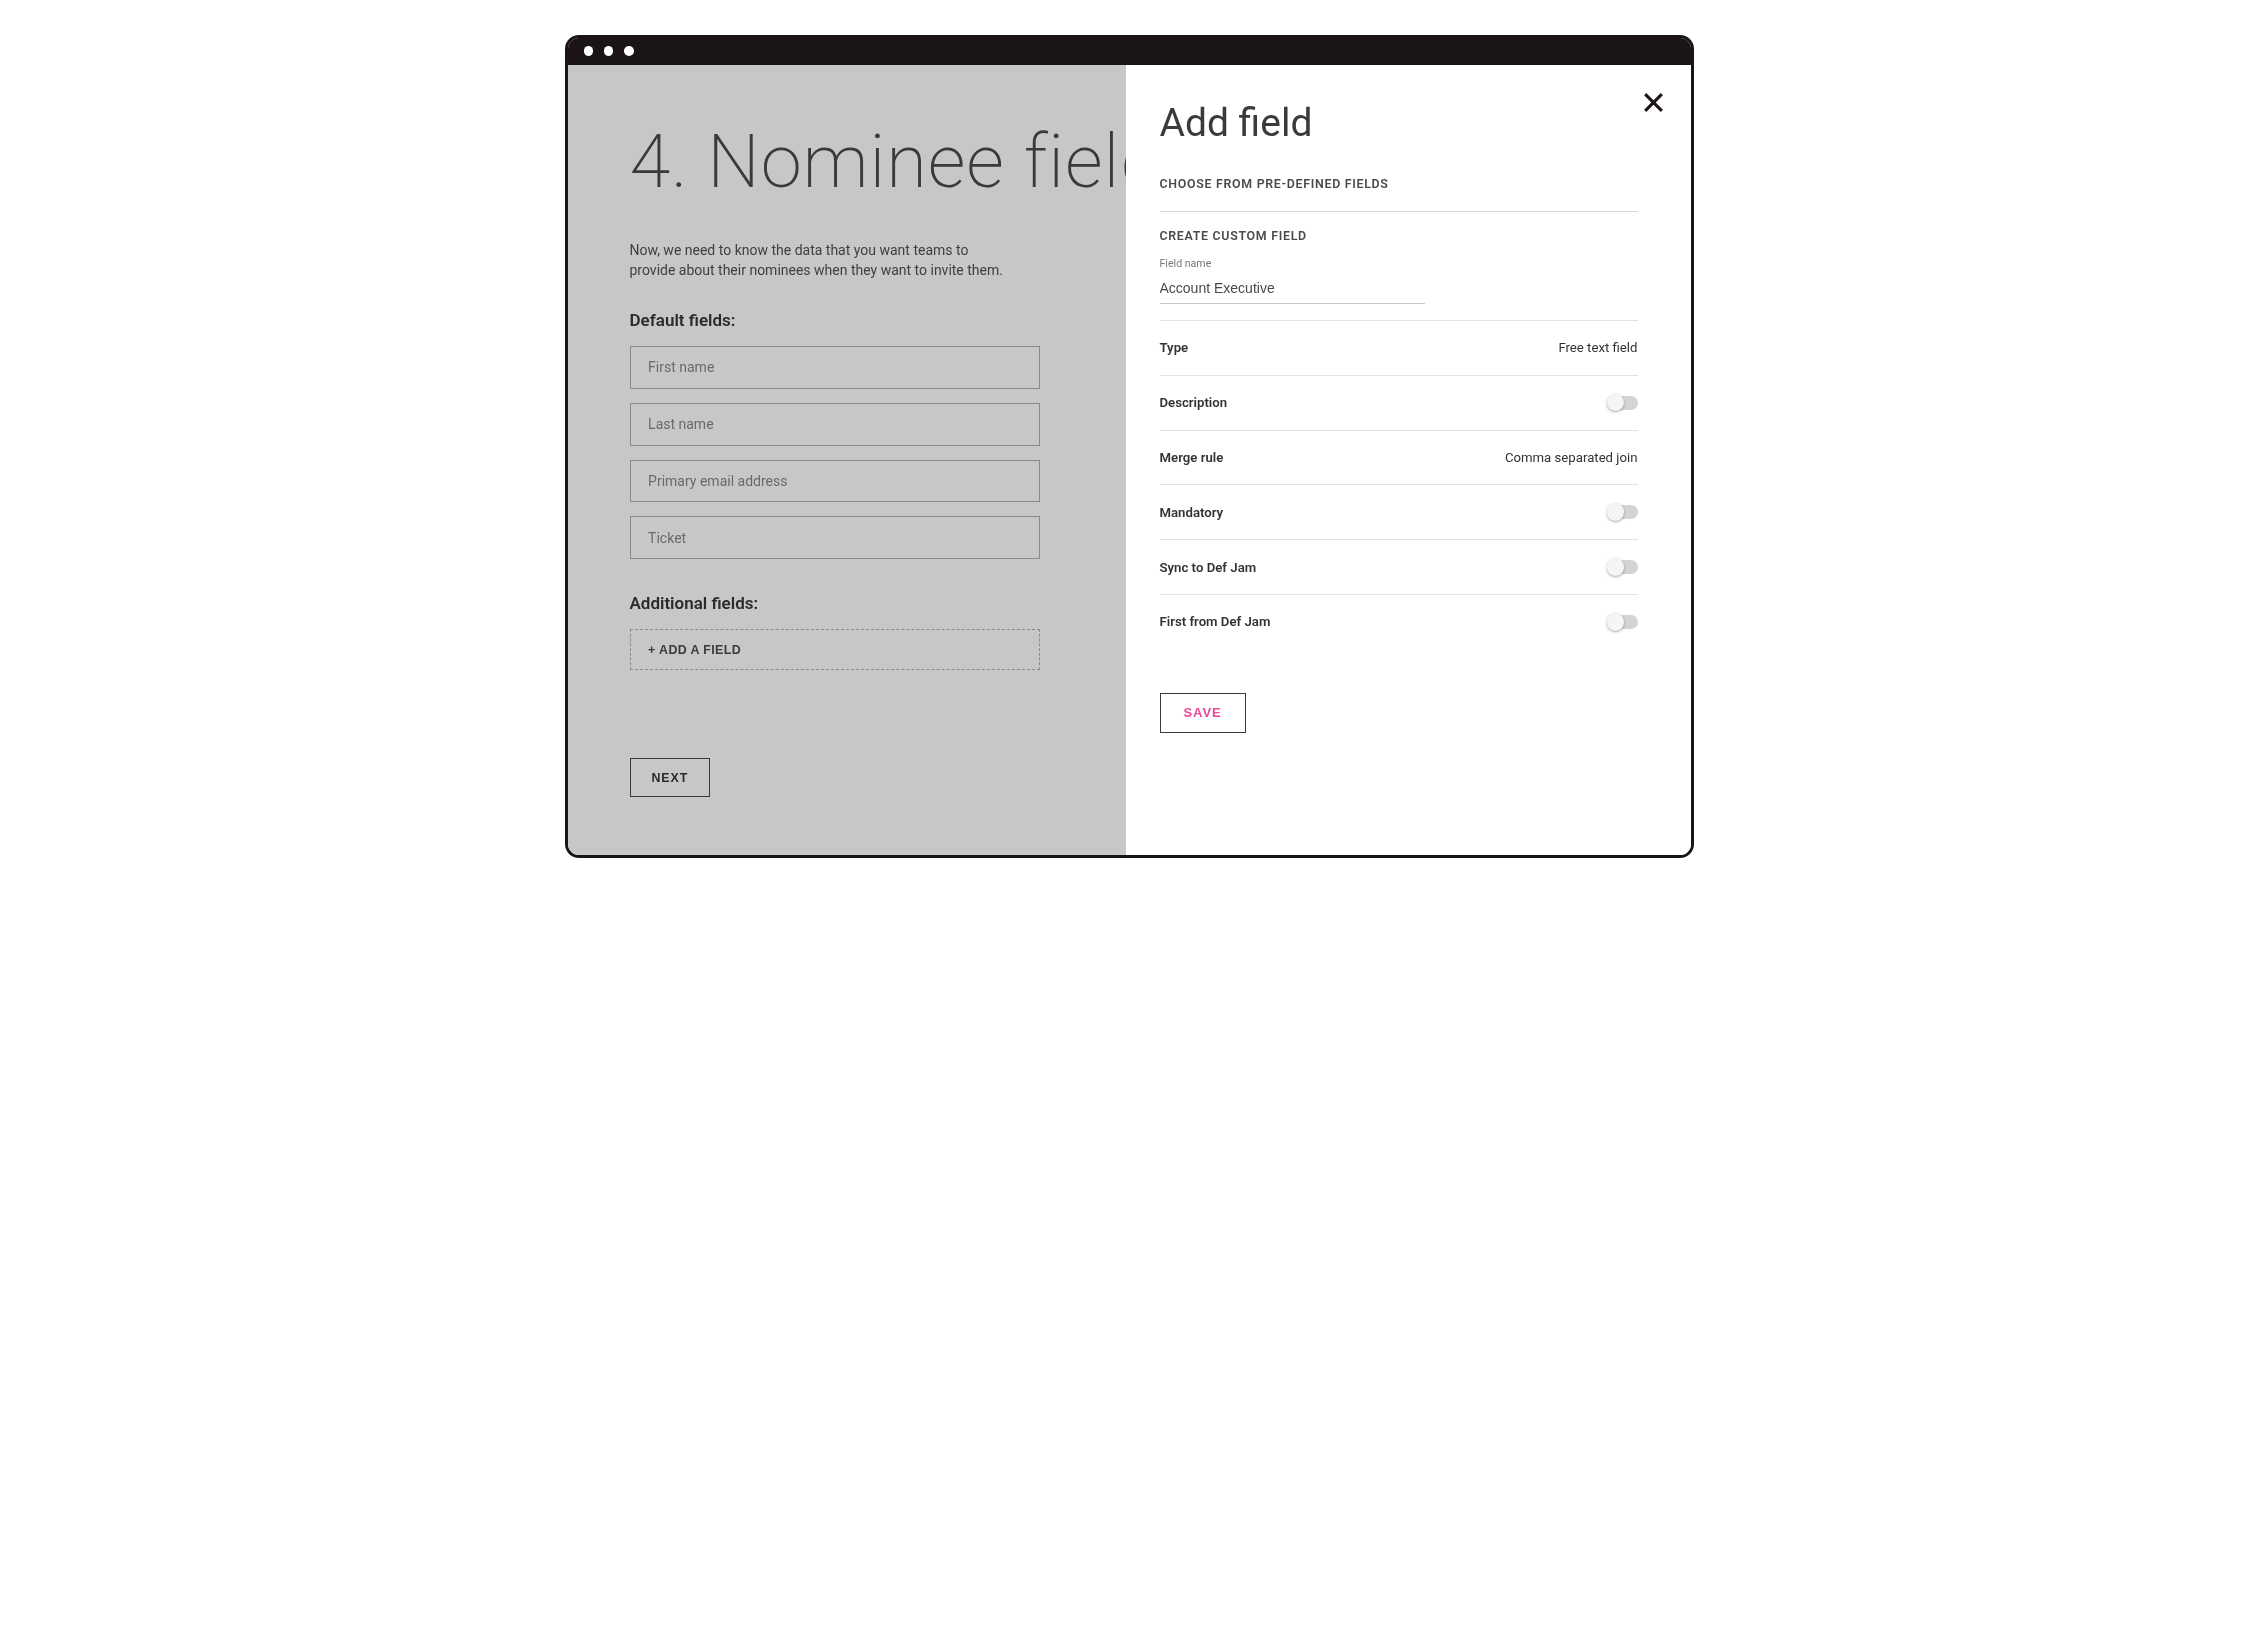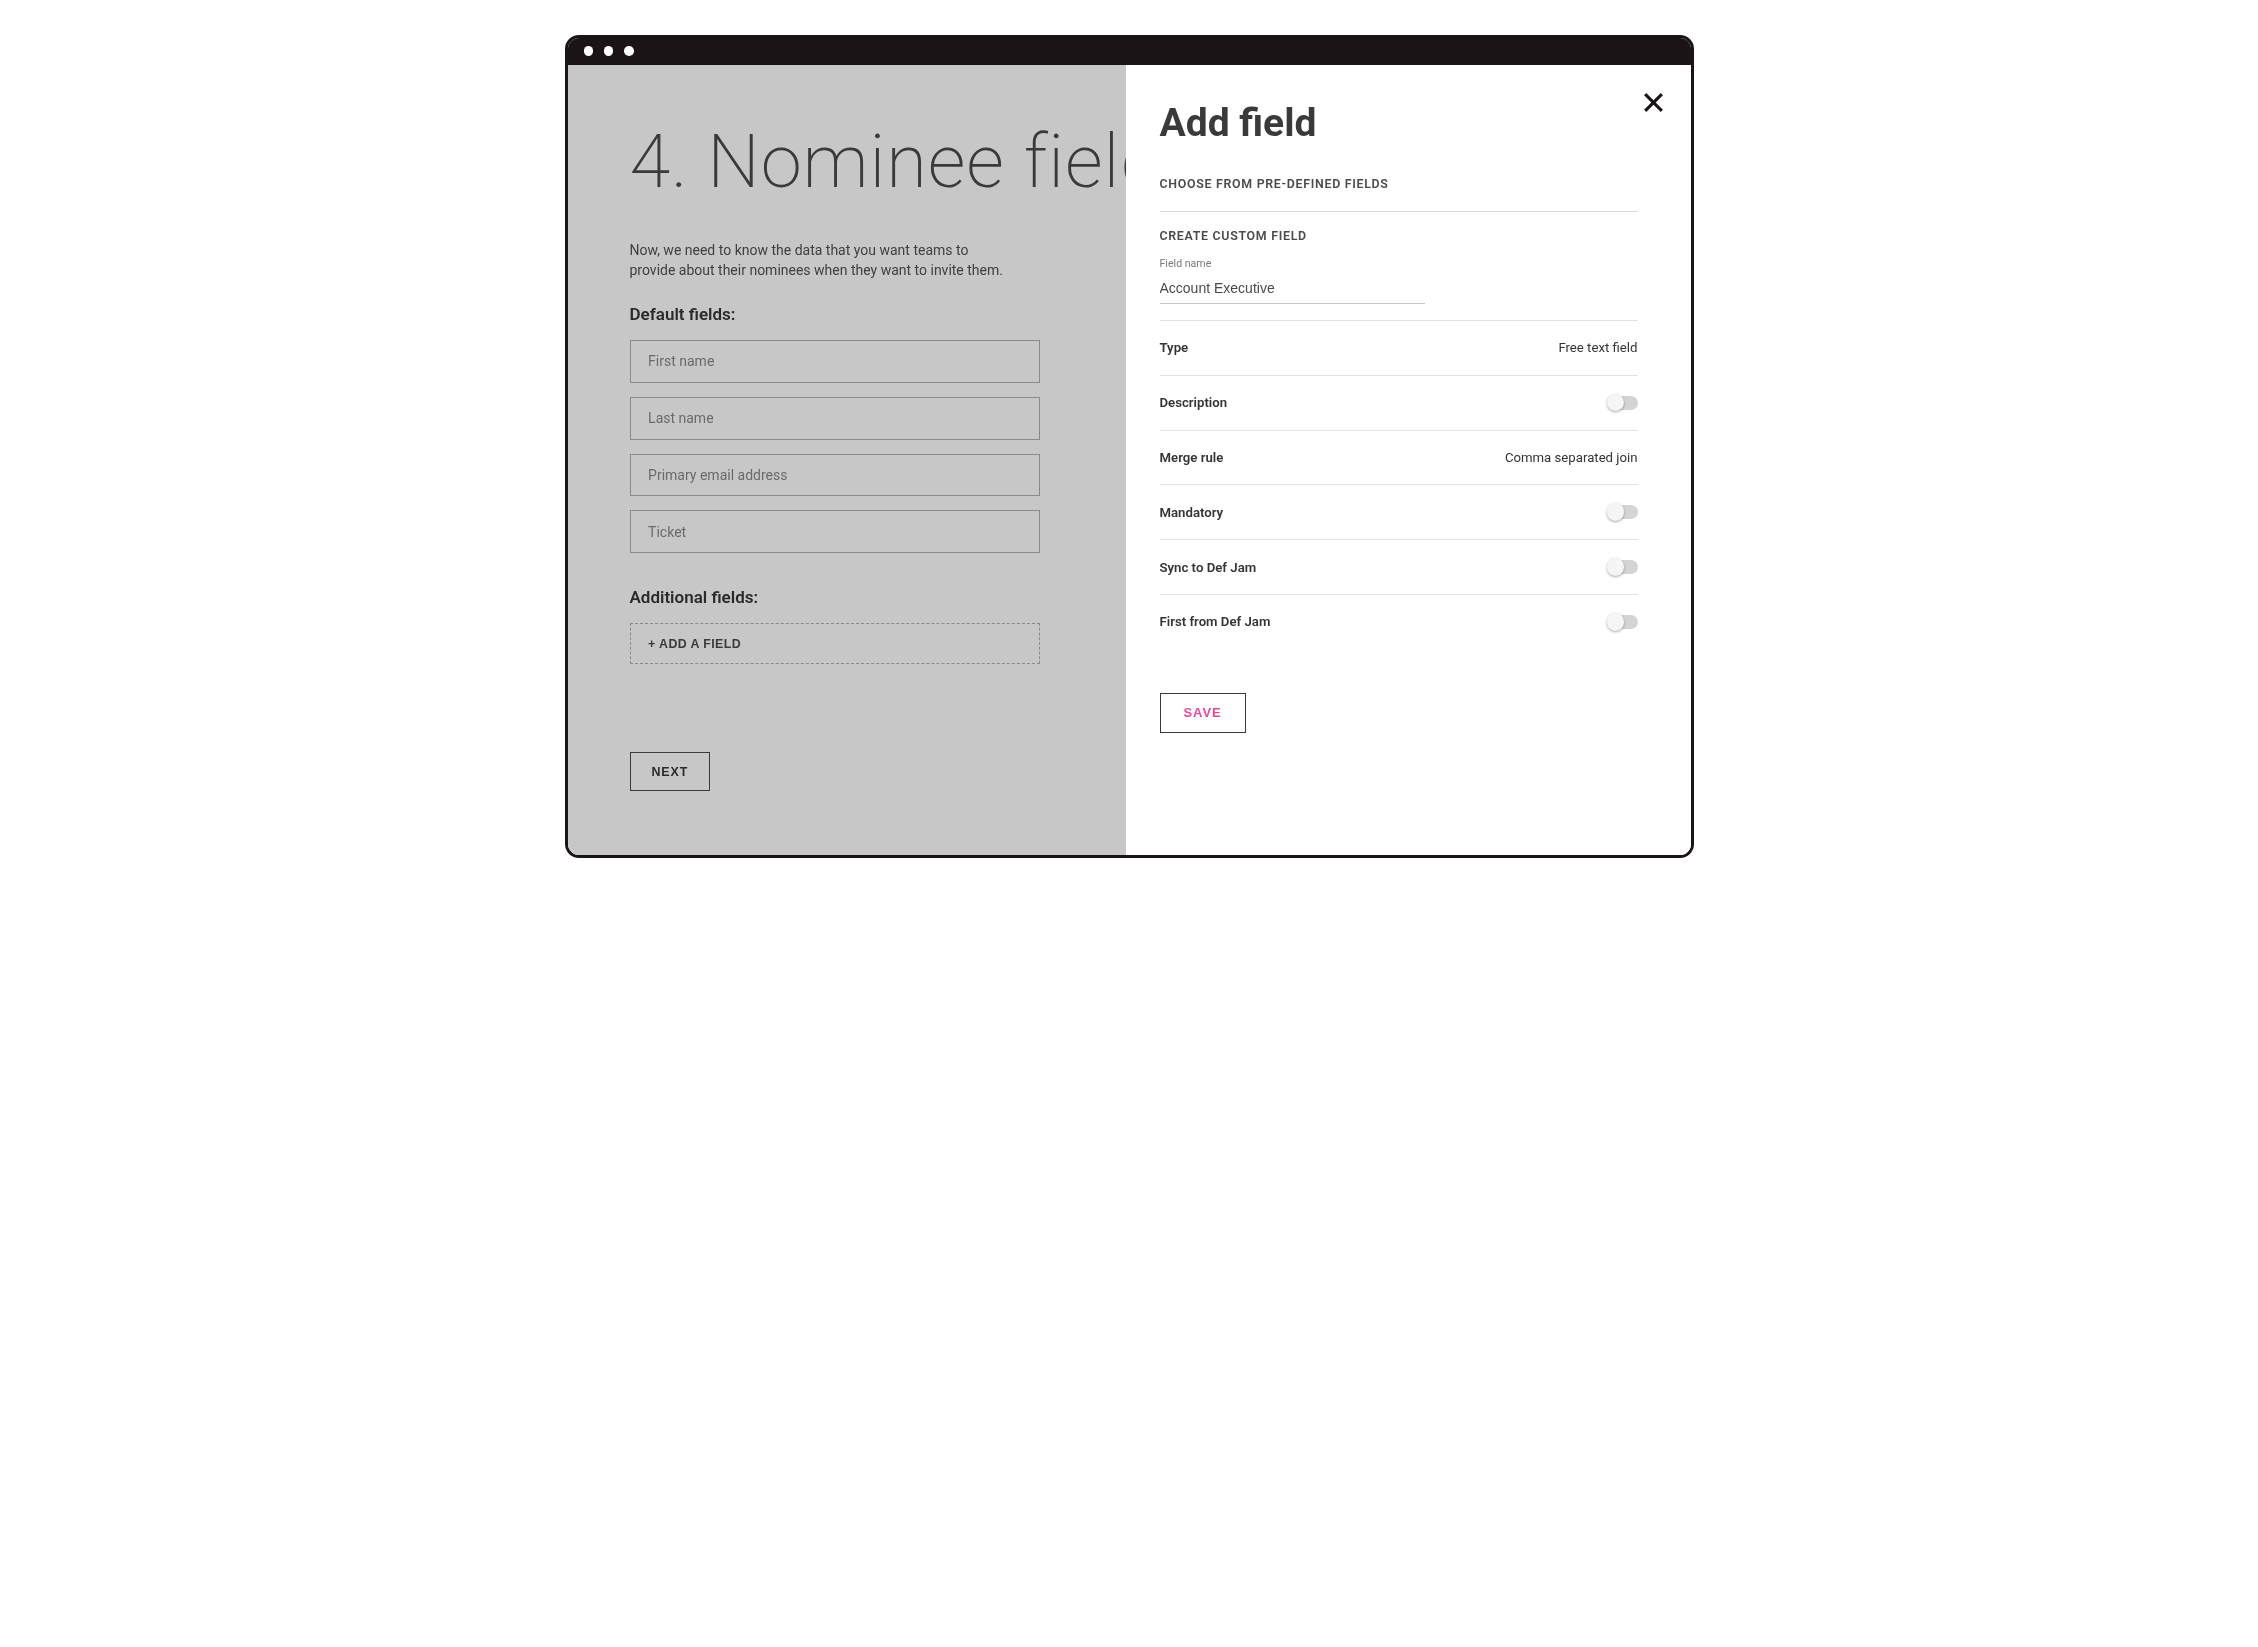--- a/index.html
+++ b/index.html
@@ -54,21 +54,21 @@
       letter-spacing: 0.9px;
       margin-bottom: 35px;
       white-space: nowrap;
       overflow: hidden;
     }
     .page-intro {
       font-size: 14px;
       color: #3f3f3f;
       line-height: 1.45;
       max-width: 388px;
-      margin-bottom: 24px;
+      margin-bottom: 30px;
     }
     .section-heading {
       font-size: 17px;
       font-weight: 600;
       color: #2a2a2a;
       margin-bottom: 16px;
     }
     .default-fields {
       display: flex;
       flex-direction: column;
@@ -126,21 +126,21 @@
       cursor: pointer;
       width: 25px;
       height: 25px;
     }
     .close-icon svg {
       width: 100%;
       height: 100%;
     }
     .panel-title {
       font-size: 39px;
-      font-weight: 700;
+      font-weight: 400;
       color: #3a3a3a;
       margin-bottom: 30px;
     }
     .panel-subheading {
       font-size: 12.4px;
       font-weight: 600;
       letter-spacing: 0.7px;
       color: #4a4a4a;
       padding-bottom: 20px;
     }

